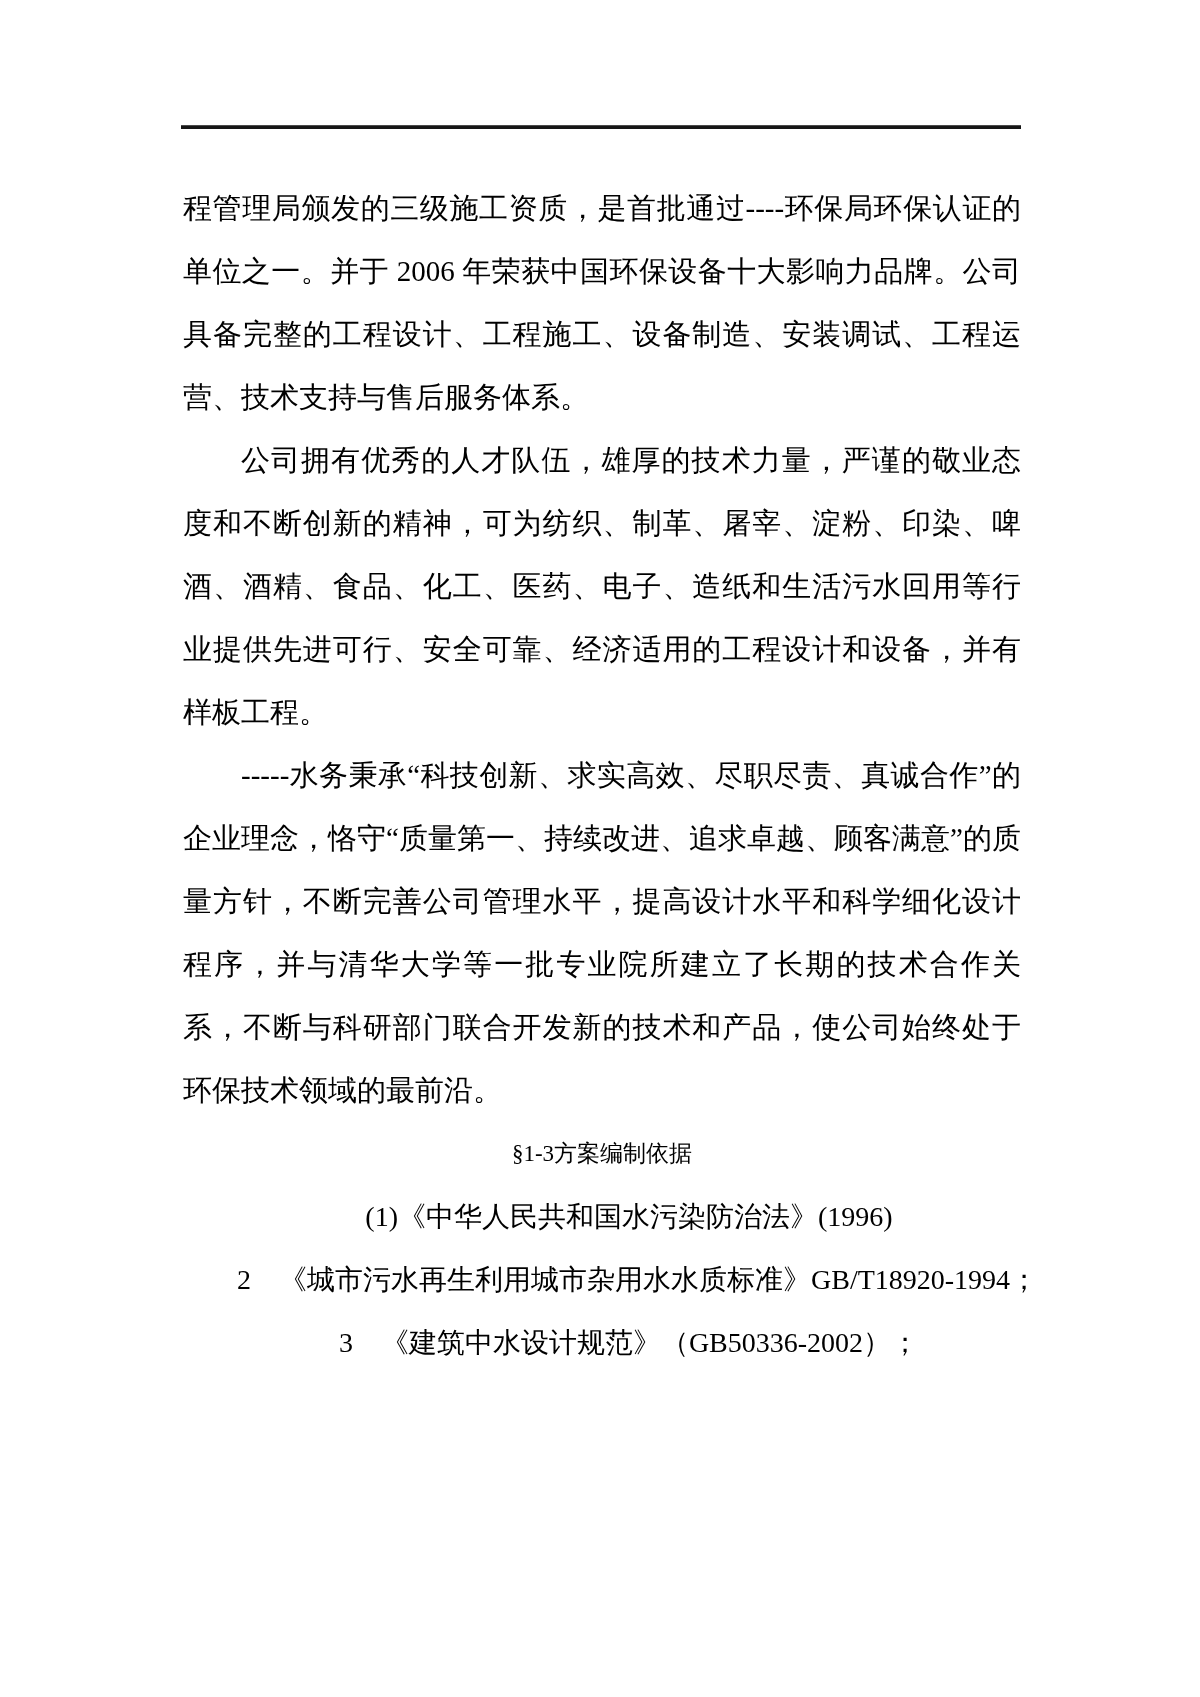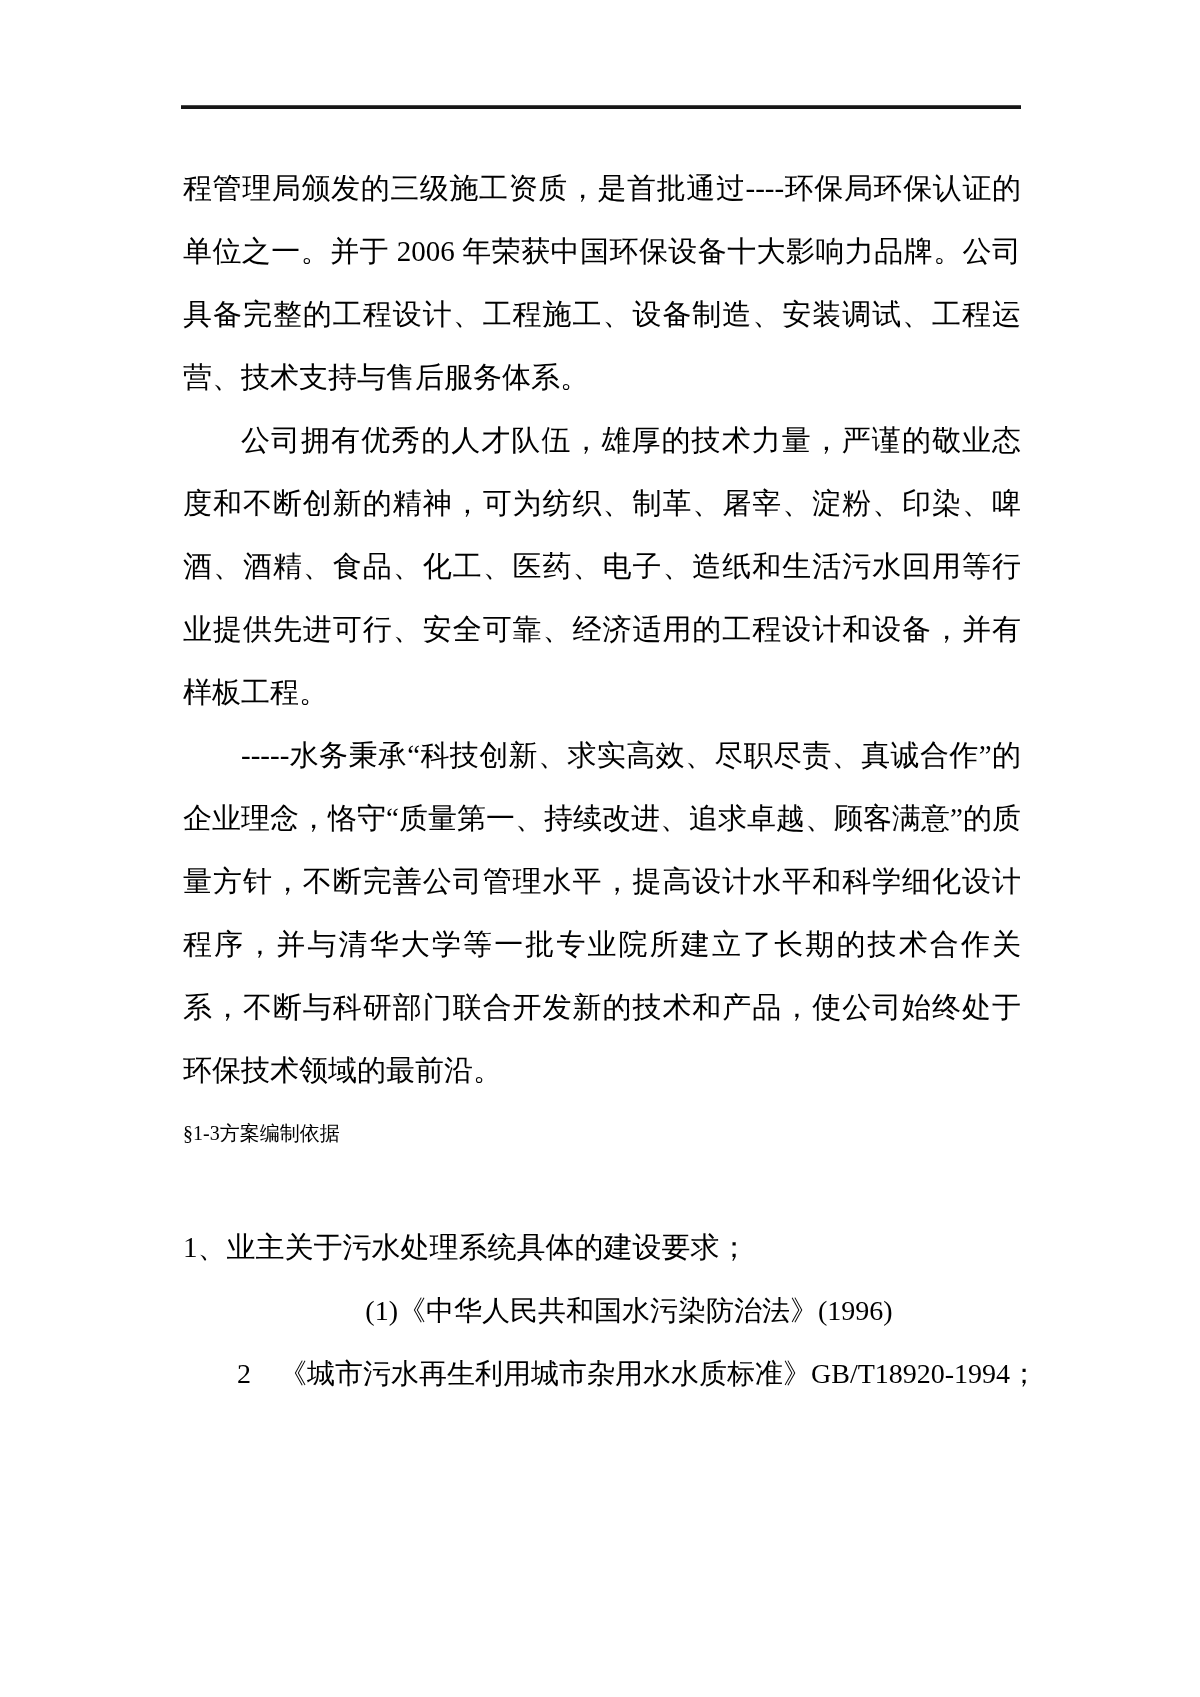--- a/index.html
+++ b/index.html
@@ -8,20 +8,21 @@
     background: #ffffff;
   }
   .page {
     position: relative;
     width: 1200px;
     height: 1639px;
     background: #ffffff;
     overflow: hidden;
     font-family: "Liberation Serif", "DejaVu Serif", serif;
     color: #000000;
+    margin-top: 20px;
   }
   .header-rule {
     position: absolute;
     left: 181px;
     top: 105px;
     width: 840px;
     height: 3px;
     background: #161616;
     border-top: 1px solid #4a4a4a;
   }
@@ -32,24 +33,24 @@
     width: 838px;
     font-size: 29px;
     line-height: 63px;
     text-align: justify;
     text-justify: inter-character;
   }
   .content p { margin: 0; }
   .para.indent { text-indent: 2em; }
   .heading {
     margin-top: 27px;
-    font-size: 20px;
+    font-size: 23px;
     font-weight: normal;
     line-height: 63px;
-    text-align: left;
+    text-align: center;
     white-space: nowrap;
   }
   .list-item {
     text-align: left;
     white-space: nowrap;
     line-height: 63px;
     font-size: 29px;
   }
   .list-item.first { margin-top: 51px; }
   .sub-item {
@@ -68,21 +69,21 @@
 
   <div class="content">
     <p class="para">程管理局颁发的三级施工资质，是首批通过----环保局环保认证的单位之一。并于 2006 年荣获中国环保设备十大影响力品牌。公司具备完整的工程设计、工程施工、设备制造、安装调试、工程运营、技术支持与售后服务体系。</p>
 
     <p class="para indent">公司拥有优秀的人才队伍，雄厚的技术力量，严谨的敬业态度和不断创新的精神，可为纺织、制革、屠宰、淀粉、印染、啤酒、酒精、食品、化工、医药、电子、造纸和生活污水回用等行业提供先进可行、安全可靠、经济适用的工程设计和设备，并有样板工程。</p>
 
     <p class="para indent">-----水务秉承“科技创新、求实高效、尽职尽责、真诚合作”的企业理念，恪守“质量第一、持续改进、追求卓越、顾客满意”的质量方针，不断完善公司管理水平，提高设计水平和科学细化设计程序，并与清华大学等一批专业院所建立了长期的技术合作关系，不断与科研部门联合开发新的技术和产品，使公司始终处于环保技术领域的最前沿。</p>
 
     <p class="heading">§1-3方案编制依据</p>
 
-    <p class="list-item first">1、业主关于污水处理系统具体的建设要求；</p>
 
 
     <p class="sub-item">(1)《中华人民共和国水污染防治法》(1996)</p>
 
     <p class="sub-item">2　《城市污水再生利用城市杂用水水质标准》GB/T18920-1994；</p>
 
+    <p class="sub-item">3　《建筑中水设计规范》（GB50336-2002）；</p>
   </div>
 </div>
 
 </body></html>

